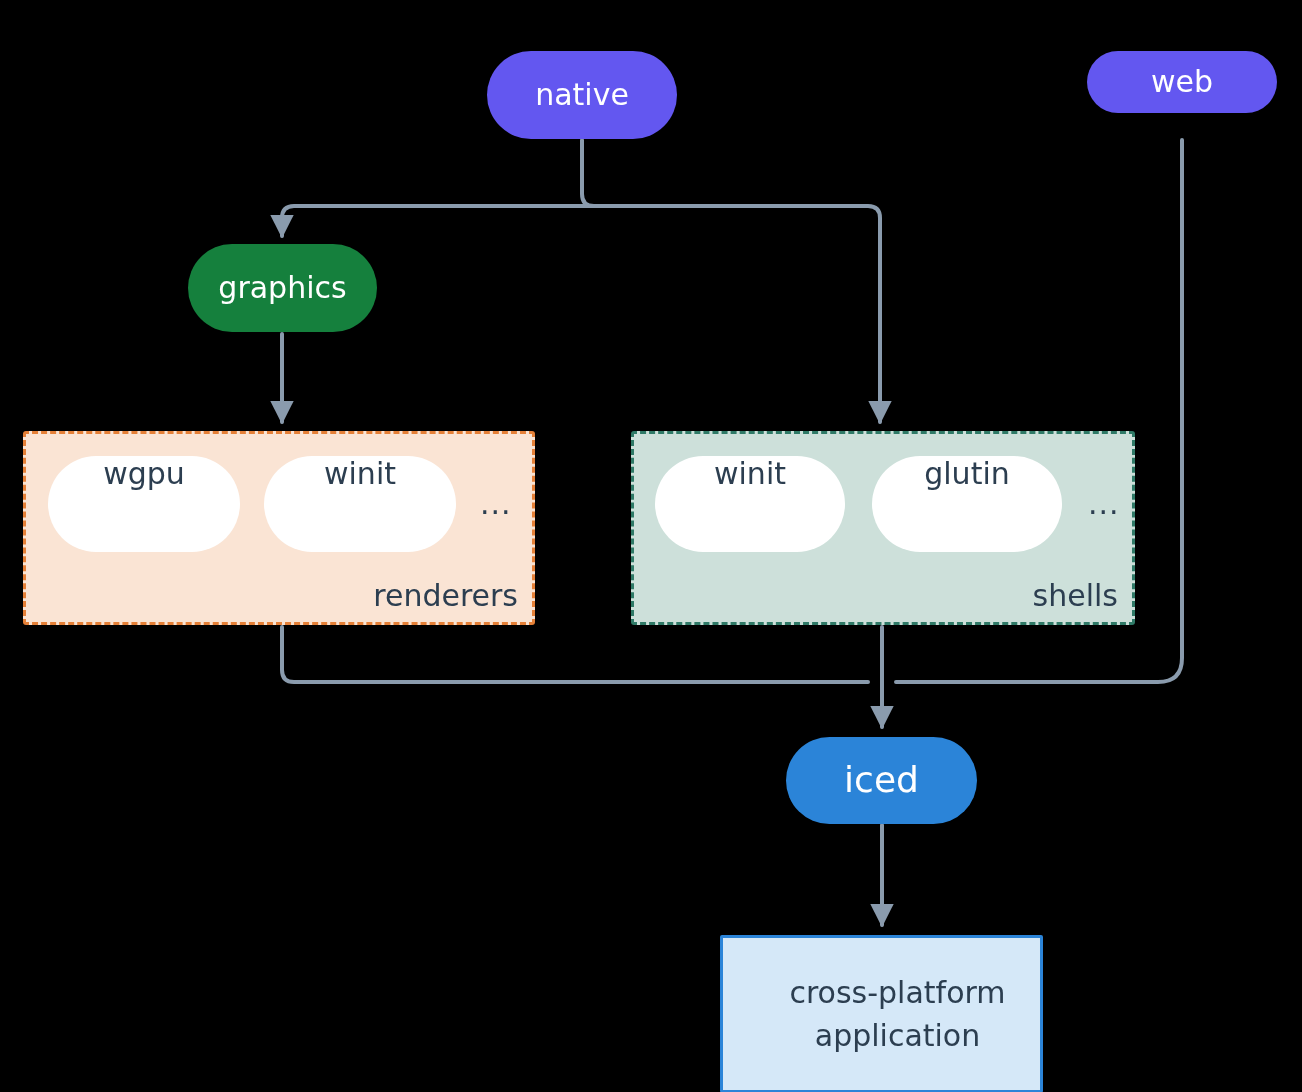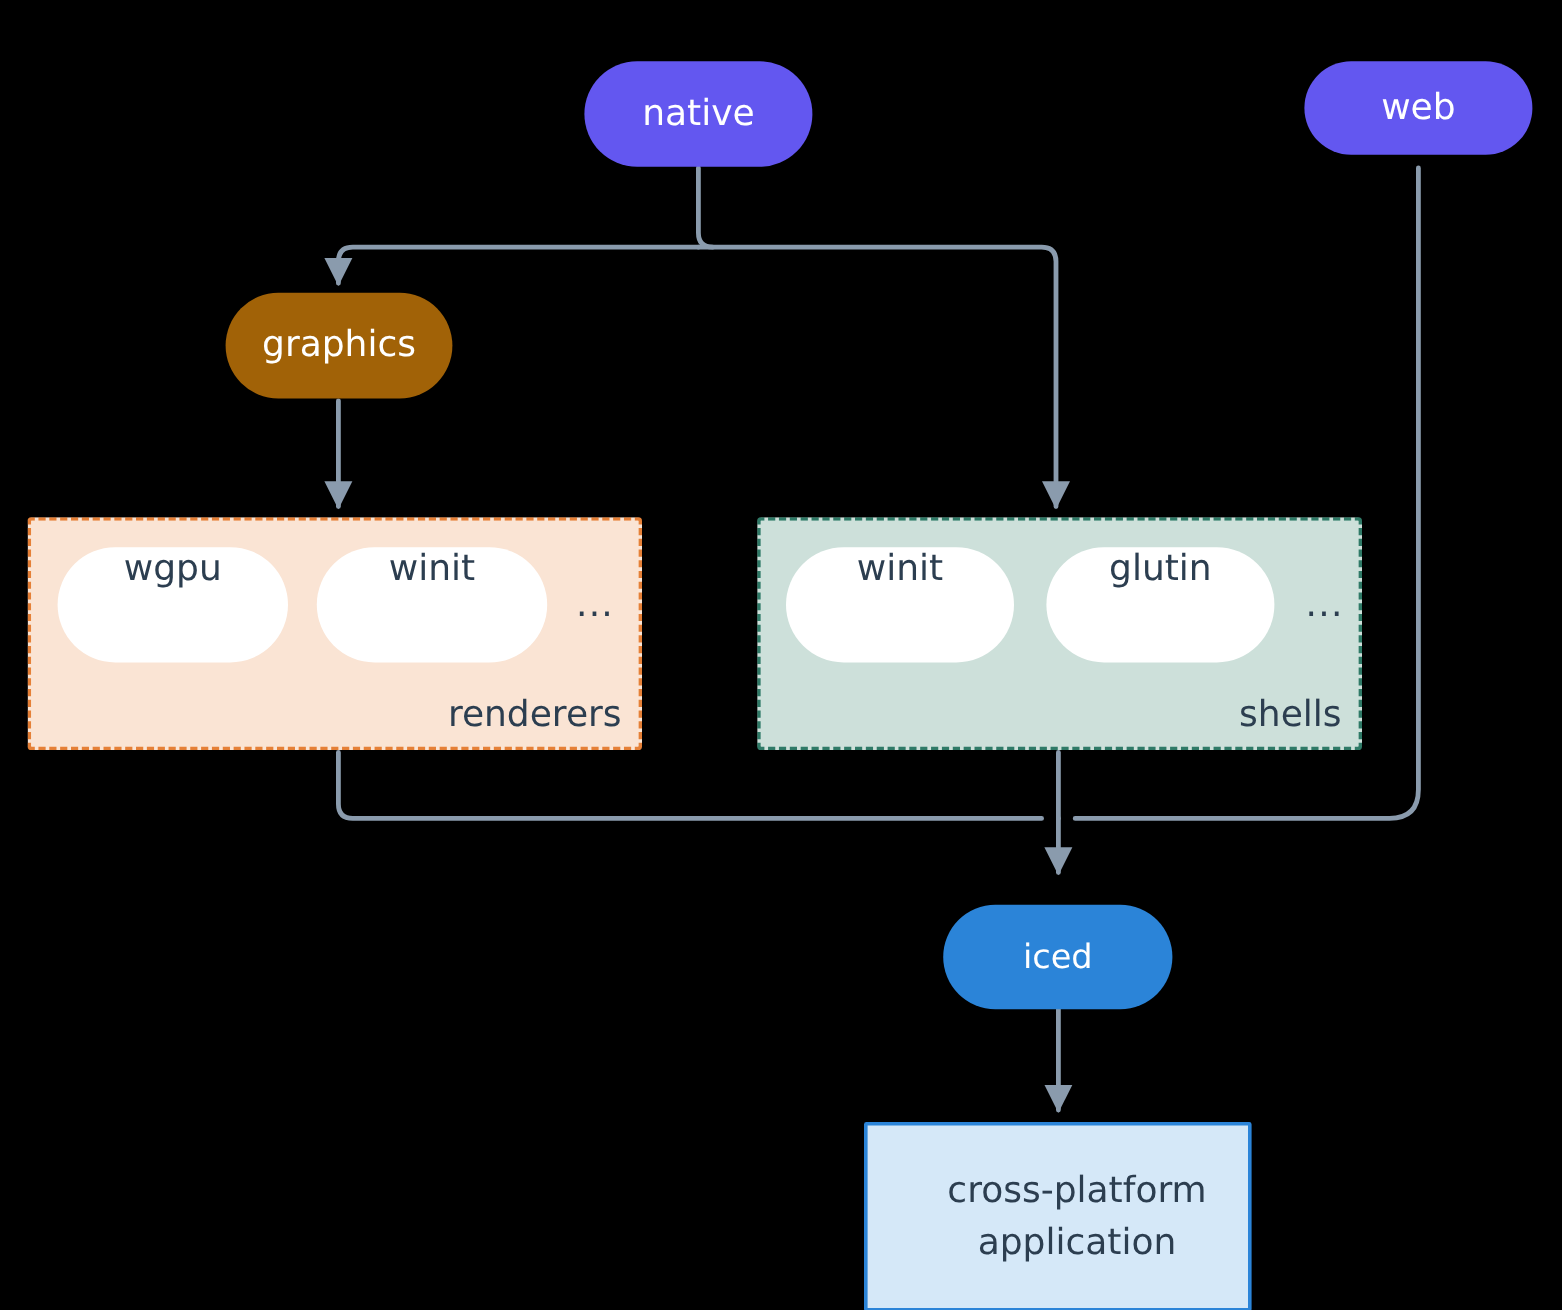--- a/index.html
+++ b/index.html
@@ -38,36 +38,36 @@
     border-radius: 999px;
   }
 
   
   .plat {
     background: #6357f0;
     color: #ffffff;
     font-size: 30px;
   }
   #node-native { left: 487px;  top: 27px;  width: 190px; height: 88px; }
-  #node-web    { left: 1087px; top: 27px;  width: 190px; height: 78px; }
+  #node-web    { left: 1087px; top: 27px;  width: 190px; height: 62px; }
 
   
   #node-graphics {
     left: 188px; top: 220px; width: 189px; height: 88px;
-    background: #a16207;
+    background: #15803d;
     color: #ffffff;
     font-size: 30px;
   }
 
   
   #node-iced {
-    left: 786px; top: 730px; width: 191px; height: 87px;
+    left: 786px; top: 713px; width: 191px; height: 87px;
     background: #2b84d8;
     color: #ffffff;
-    font-size: 28px;
+    font-size: 36px;
   }
 
   
   #node-app {
     left: 720px; top: 911px; width: 323px; height: 158px;
     background: #d5e8f8;
     border: 3px solid #2b84d8;
     border-radius: 2px;
     color: #2c3e50;
     font-size: 30px;

